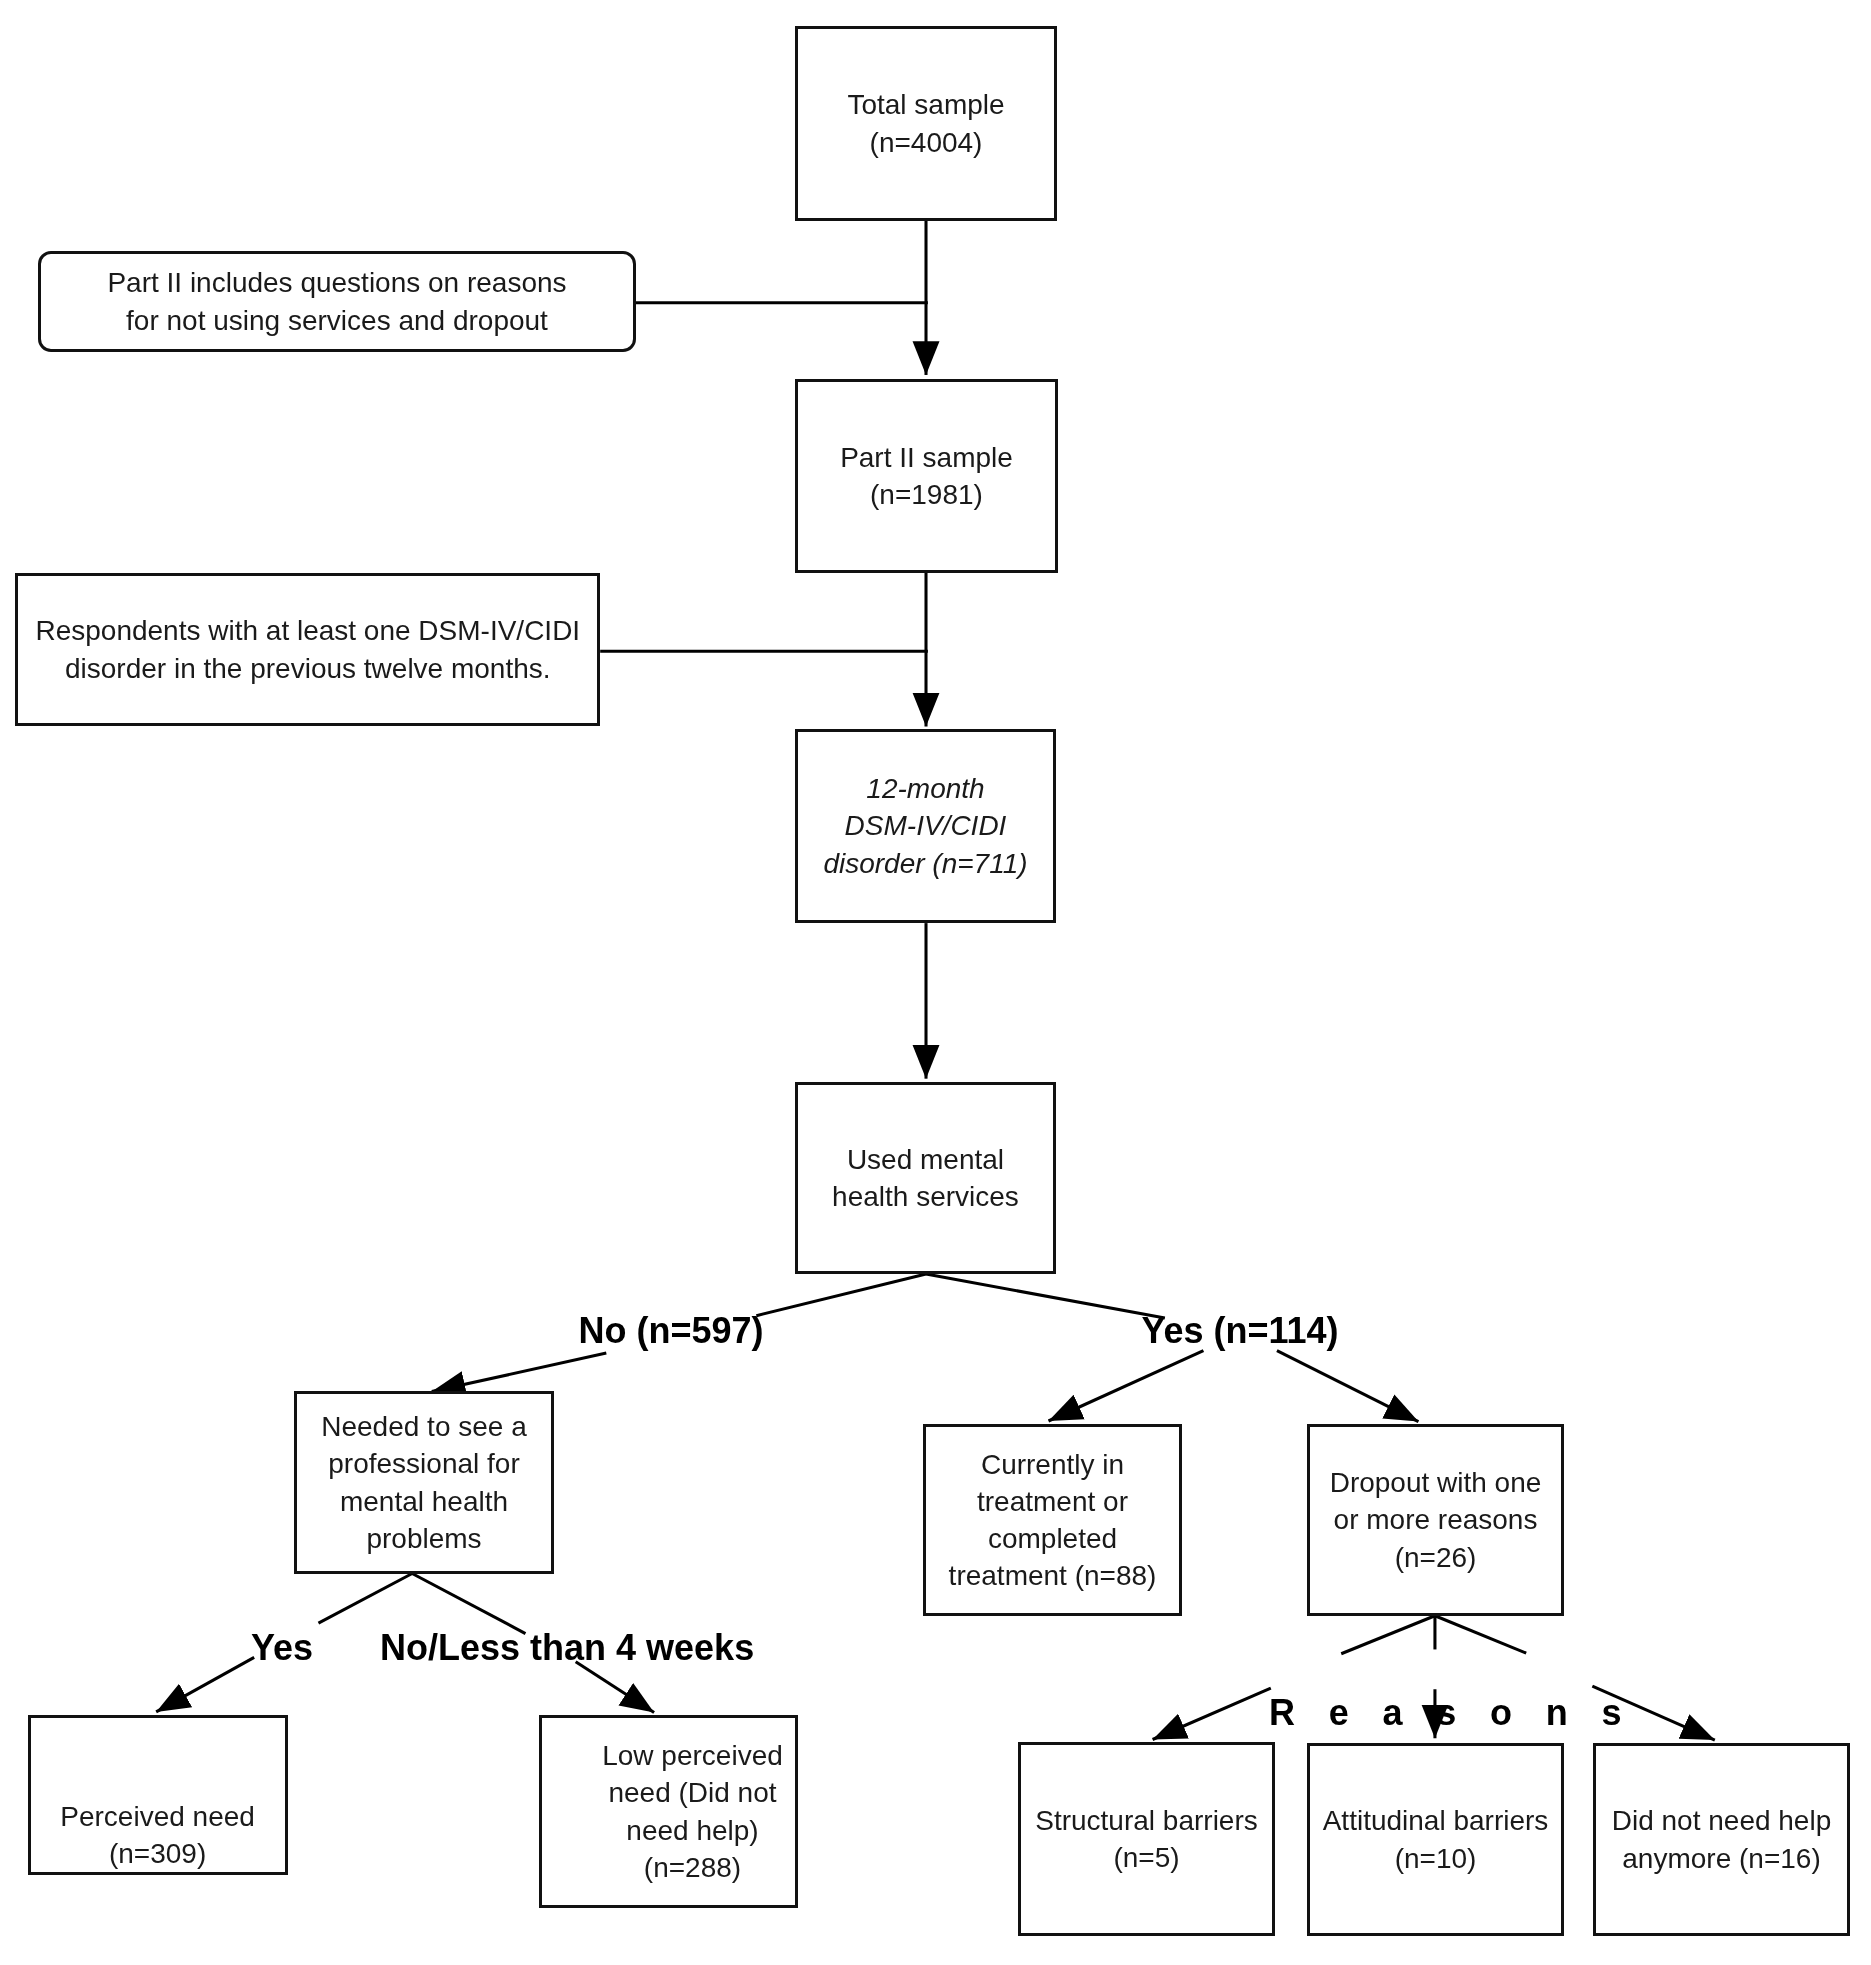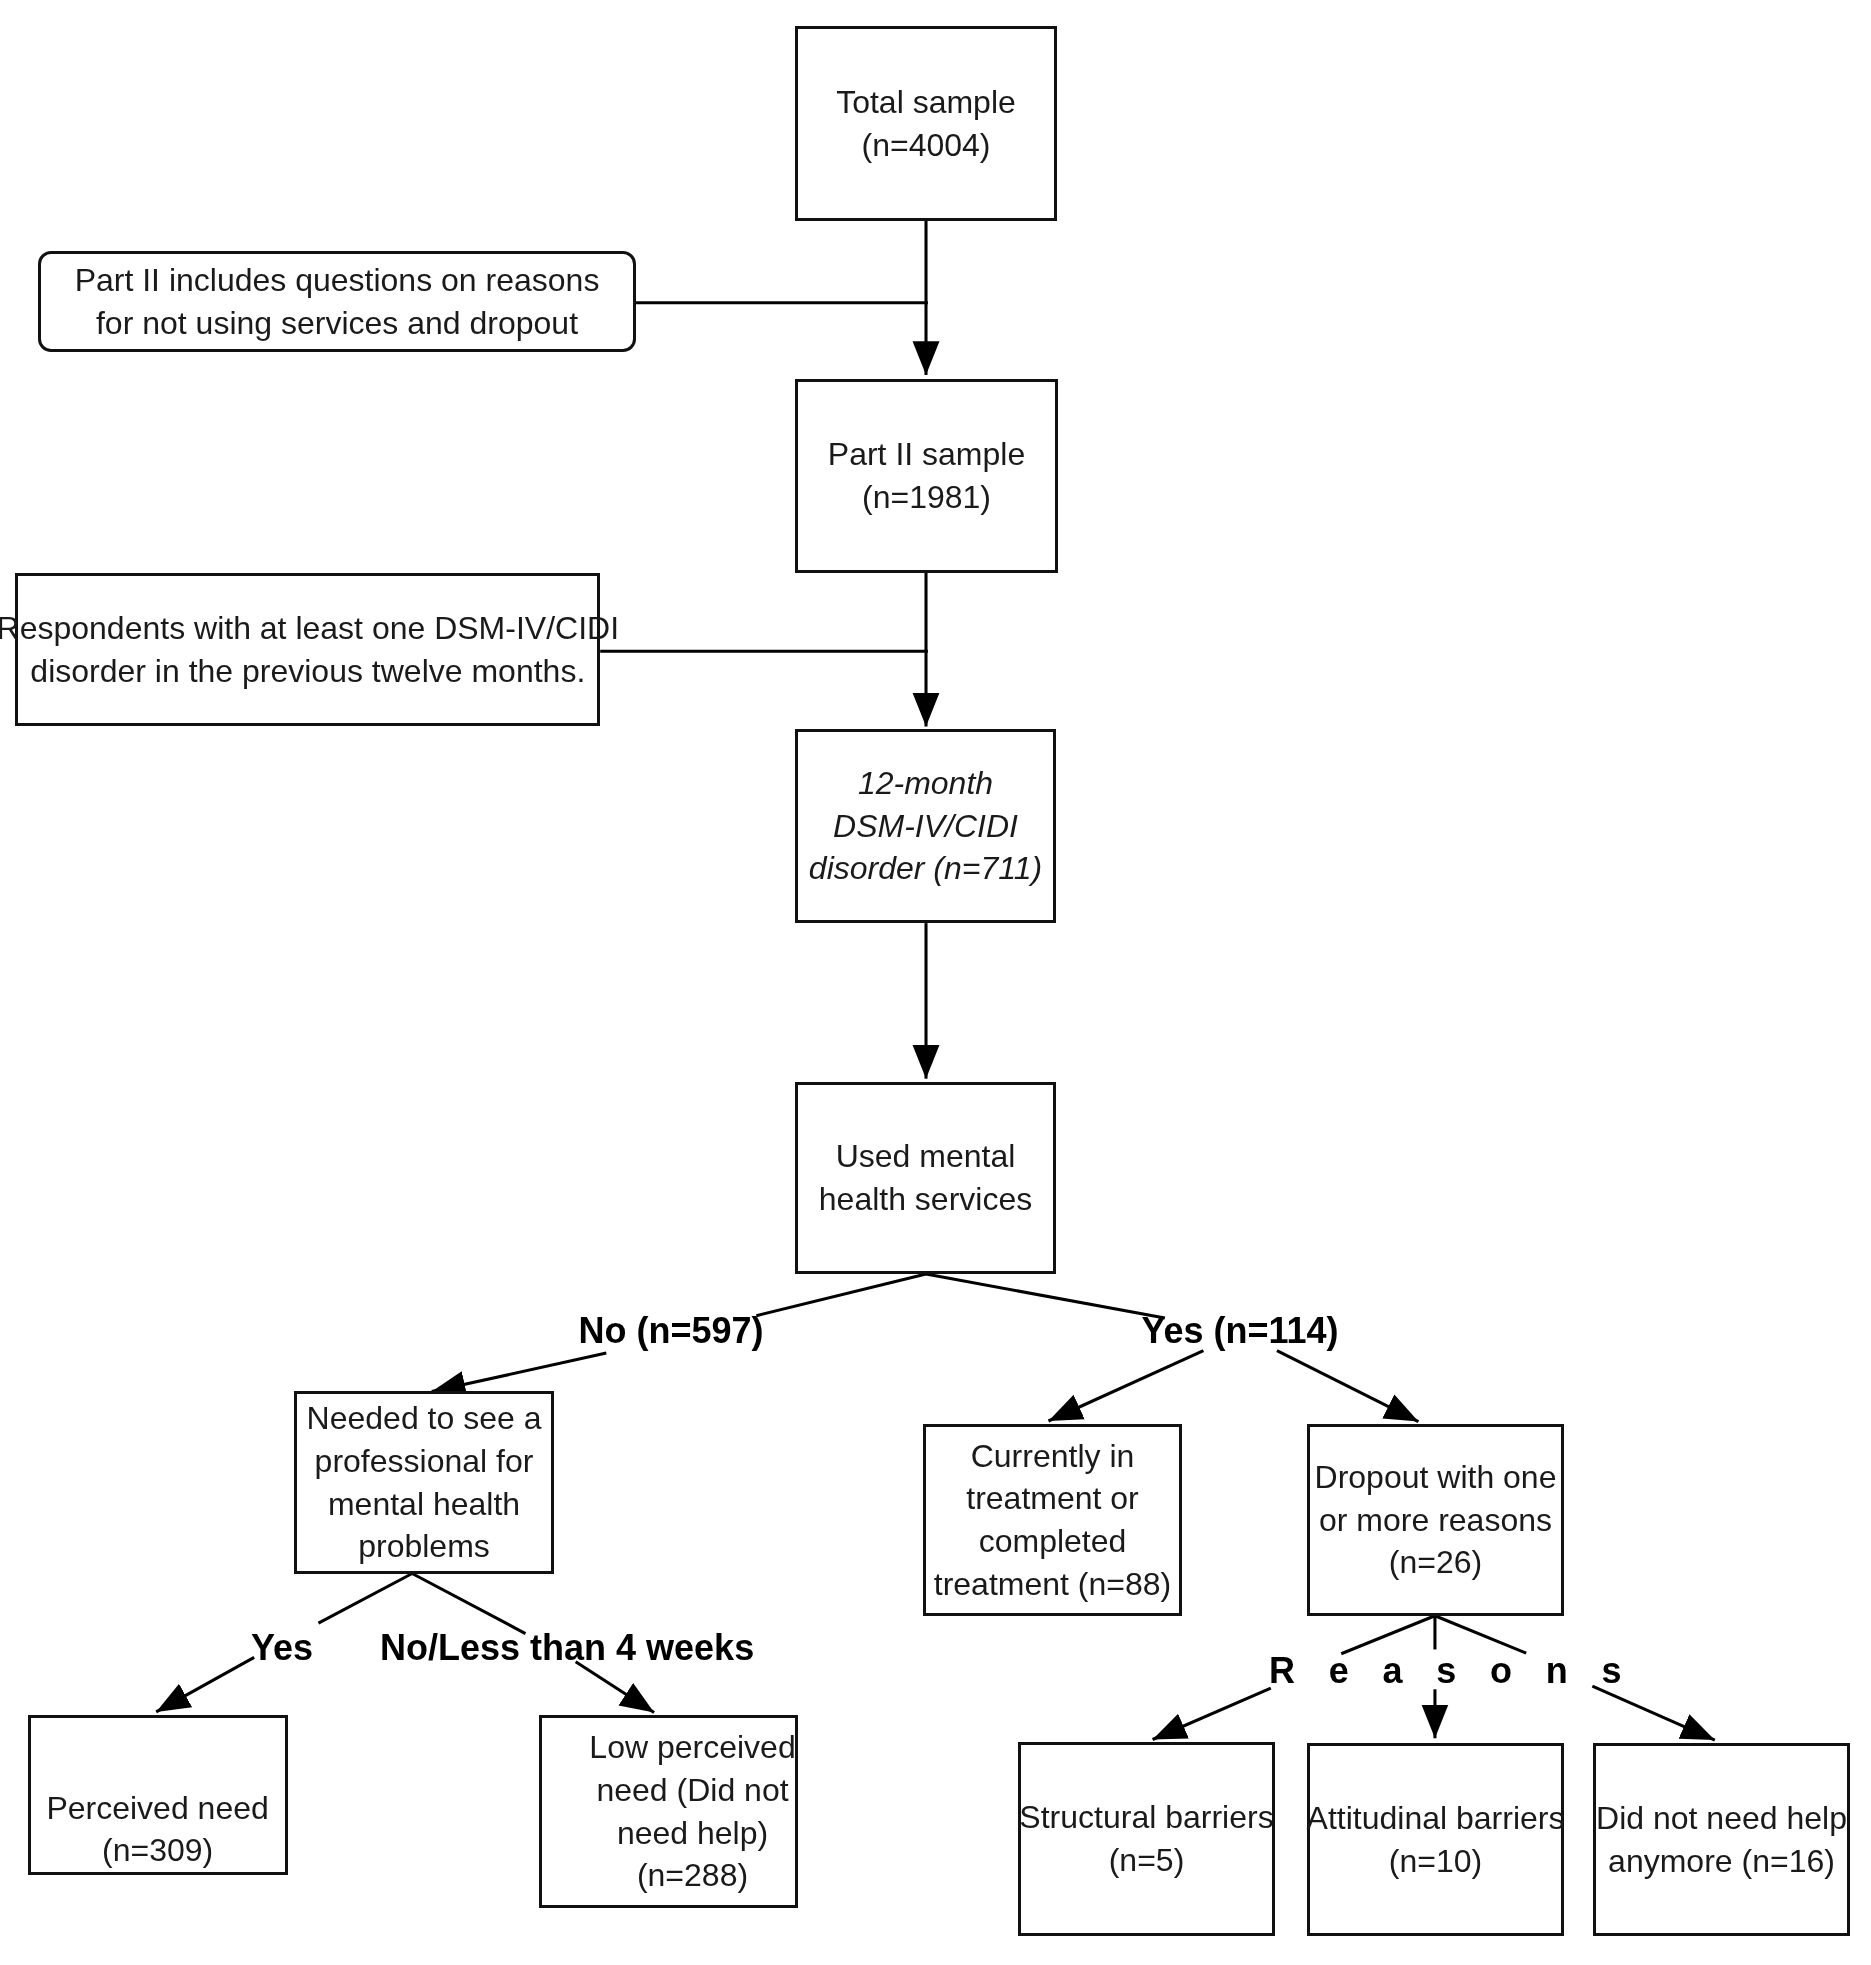--- a/index.html
+++ b/index.html
@@ -30,21 +30,21 @@
     align-items: center;
     justify-content: center;
     box-sizing: border-box;
   }
   .node.note {
     border-width: 3.7px;
   }
   .node-text {
     white-space: pre;
     text-align: center;
-    font-size: 32px;
+    font-size: 28px;
     line-height: 1.33;
     color: #1a1a1a;
   }
   .edge-label {
     position: absolute;
     font-size: 36px;
     font-weight: bold;
     color: #000000;
     text-align: center;
     white-space: pre;
@@ -66,21 +66,21 @@
   #n-perceived    { left: 27.6px;   top: 1715px; width: 260px; height: 160px; align-items: flex-end; }
   #n-lowneed      { left: 539px;  top: 1715px; width: 259px; height: 193px; padding-left: 48px; }
   #n-structural   { left: 1018px; top: 1742px; width: 257px; height: 194px; }
   #n-attitudinal  { left: 1307px; top: 1743px; width: 257px; height: 193px; }
   #n-didnotneed   { left: 1593px; top: 1743px; width: 257px; height: 193px; }
   
   #l-no       { left: 570px;  top: 1310px; width: 202px; }
   #l-yes      { left: 1139px; top: 1310px; width: 202px; }
   #l-yes2     { left: 239px;  top: 1627px; width: 86px; }
   #l-noless   { left: 380px;  top: 1627px; width: 312px; }
-  #l-reasons  { left: 1269px; top: 1650px; width: 331px; }
+  #l-reasons  { left: 1269px; top: 1692px; width: 331px; }
 </style>
 </head>
 <body>
 
 <div id="figure">
 
   <svg id="connectors" viewBox="0 0 3055 3208" xmlns="http://www.w3.org/2000/svg">
     <defs>
       <marker id="ah" markerUnits="userSpaceOnUse" markerWidth="60" markerHeight="50" refX="55" refY="25" orient="auto">
         <path d="M0,3 L55,25 L0,47 Z" fill="#000000"></path>

